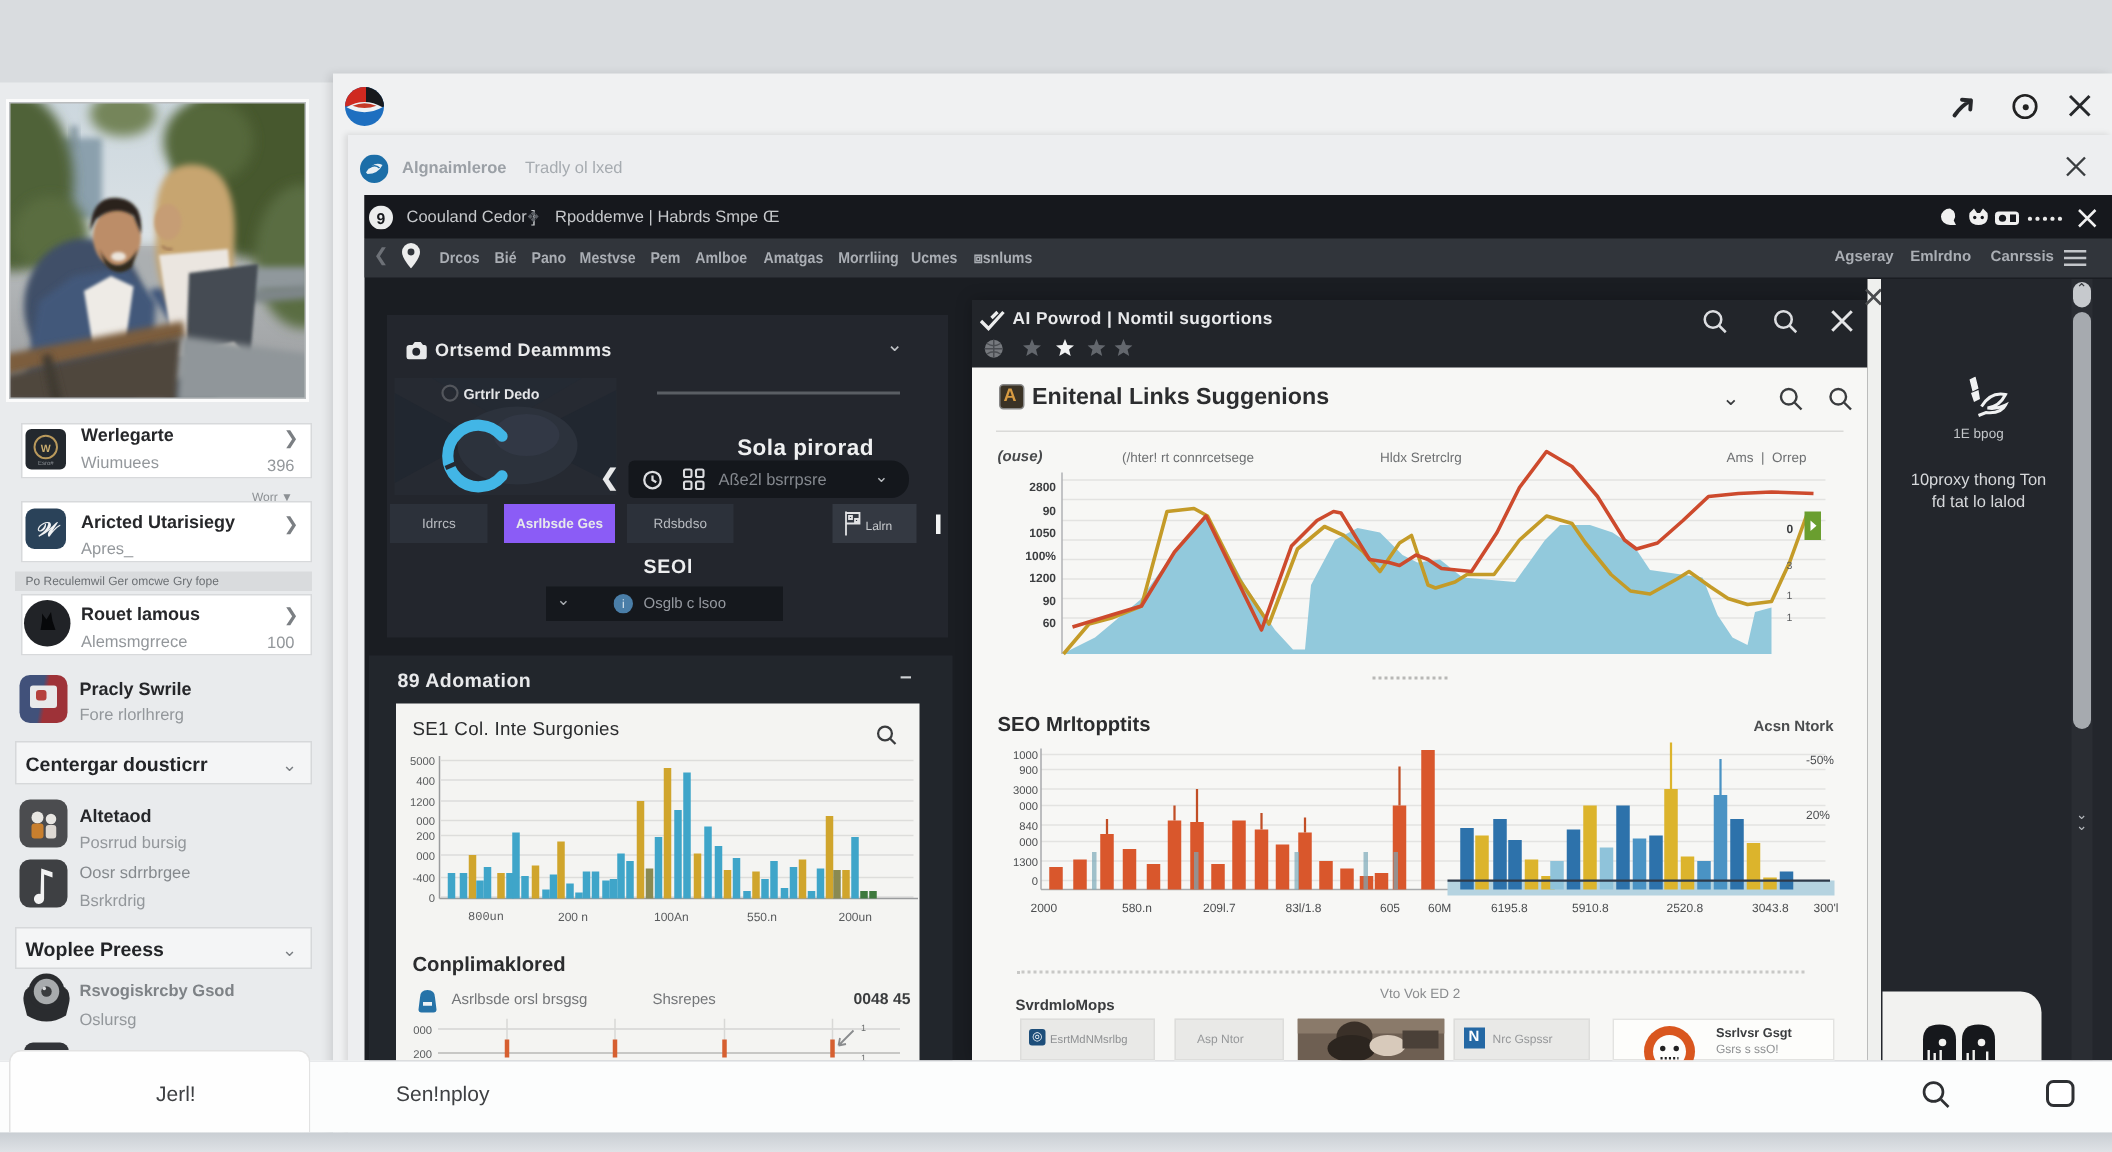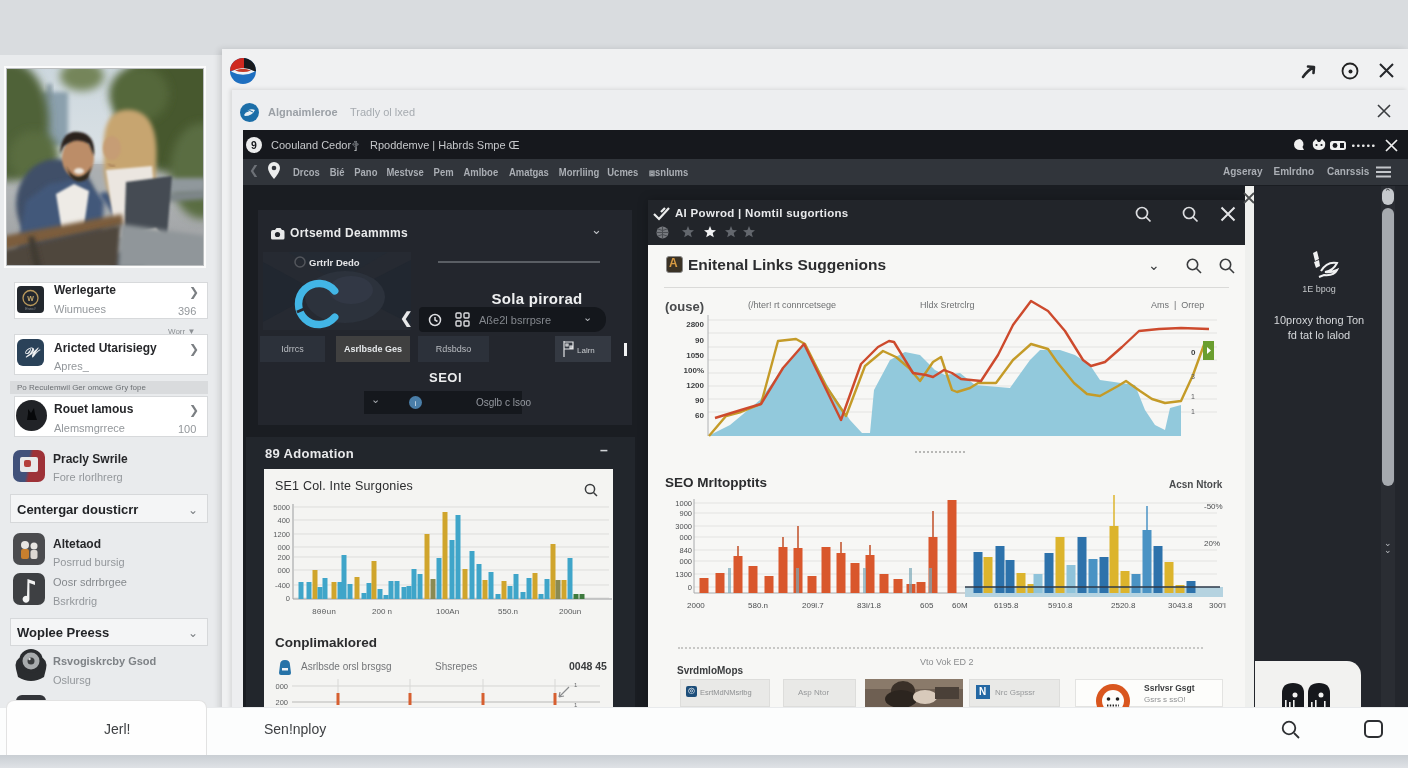--- a/index.html
+++ b/index.html
@@ -255,36 +255,36 @@
           <g fill="none" stroke="#dcdde0" stroke-width="1.4">
             <rect x="1" y="1" width="5" height="5" rx="1"></rect>
             <rect x="9" y="1" width="5" height="5" rx="1"></rect>
             <rect x="1" y="9" width="5" height="5" rx="1"></rect>
             <rect x="9" y="9" width="5" height="5" rx="1"></rect>
           </g>
         </svg>
 <div class="abs" style="left:236px;top:184px;font-size:11px;color:#84888e;">Aße2l bsrrpsre</div>
 <div class="abs" style="left:340px;top:181px;font-size:11px;color:#b7babe;">⌄</div>
 <div class="abs" style="left:17px;top:206px;width:65px;height:26px;background:#2c313a;color:#b9bcc1;font-size:9px;text-align:center;line-height:26px;">Idrrcs</div>
-<div class="abs" style="left:93px;top:206px;width:74px;height:26px;background:#404040;color:#e6e9eb;font-size:9px;font-weight:bold;text-align:center;line-height:26px;">Asrlbsde Ges</div>
+<div class="abs" style="left:93px;top:206px;width:74px;height:26px;background:#8b5cf6;color:#e6e9eb;font-size:9px;font-weight:bold;text-align:center;line-height:26px;">Asrlbsde Ges</div>
 <div class="abs" style="left:175px;top:206px;width:71px;height:26px;background:#2c313a;color:#b9bcc1;font-size:9px;text-align:center;line-height:26px;">Rdsbdso</div>
 <div class="abs" style="left:312px;top:206px;width:56px;height:26px;background:#343942;"></div>
 <svg class="abs" style="left:318px;top:210px" width="46" height="18">
           <path d="M3 1 L3 17 M3 2 L12 2 L12 9 L3 9 M5 4 h2 v2 h-2 z M9 6 h2 v2 h-2 z" stroke="#e2e3e5" stroke-width="1.2" fill="none"></path>
           <text x="16" y="13" font-size="8" fill="#c8cbce">Lalrn</text>
         </svg>
 <div class="abs" style="left:381px;top:213px;width:3px;height:13px;background:#f2f3f4;"></div>
 <div class="abs" style="left:186px;top:240px;font-size:13px;font-weight:bold;color:#edeeef;letter-spacing:.5px;">SEOl</div>
 <div class="abs" style="left:121px;top:261px;width:158px;height:23px;background:#15181d;"></div>
 <div class="abs" style="left:128px;top:263px;font-size:11px;color:#a9adb2;">⌄</div>
 <svg class="abs" style="left:166px;top:266px" width="13" height="13">
           <circle cx="6.5" cy="6.5" r="6.5" fill="#4a7ea8"></circle>
           <text x="6.5" y="9.5" font-size="8" fill="#dce6ee" text-anchor="middle">i</text>
         </svg>
-<div class="abs" style="left:186px;top:267px;font-size:10px;color:#9599a0;margin-left:47px;">Osglb c lsoo</div>
+<div class="abs" style="left:186px;top:267px;font-size:10px;color:#9599a0;">Osglb c lsoo</div>
 <div class="abs" style="left:3px;top:307px;width:389px;height:270px;background:#22262c;"></div>
 <div class="abs" style="left:22px;top:316px;font-size:13px;font-weight:bold;color:#e8e9eb;letter-spacing:.3px;">89 Adomation</div>
 <div class="abs" style="left:357px;top:312px;font-size:14px;font-weight:bold;color:#cfd2d5;">–</div>
 
 <div class="abs" style="left:21px;top:339px;width:349px;height:238px;background:#f4f4f2;">
 <div class="abs" style="left:11px;top:10px;font-size:12.5px;font-weight:normal;color:#2b2c2e;letter-spacing:.2px;">SE1 Col. Inte Surgonies</div>
 <svg class="abs" style="left:320px;top:14px" width="14" height="14">
             <circle cx="6" cy="6" r="4.6" fill="none" stroke="#3a3c3e" stroke-width="1.5"></circle>
             <path d="M9.5 9.5 L13 13" stroke="#3a3c3e" stroke-width="1.5"></path>
           </svg>
@@ -427,21 +427,21 @@
 <div class="abs" style="left:500px;top:57px;font-size:14px;color:#3a3c3e;">⌄</div>
 <svg class="abs" style="left:538px;top:58px" width="16" height="16">
           <circle cx="6.5" cy="6.5" r="5.2" fill="none" stroke="#3a3c3e" stroke-width="1.6"></circle>
           <path d="M10.5 10.5 L15 15" stroke="#3a3c3e" stroke-width="1.6"></path>
         </svg>
 <svg class="abs" style="left:571px;top:58px" width="16" height="16">
           <circle cx="6.5" cy="6.5" r="5.2" fill="none" stroke="#3a3c3e" stroke-width="1.6"></circle>
           <path d="M10.5 10.5 L15 15" stroke="#3a3c3e" stroke-width="1.6"></path>
         </svg>
 <div class="abs" style="left:16px;top:87px;width:565px;height:1px;background:#dadad8;"></div>
-<div class="abs" style="left:17px;top:99px;font-size:13px;font-weight:bold;color:#484a4c;">(ouse)</div>
+<div class="abs" style="left:17px;top:99px;font-size:10px;font-weight:bold;color:#484a4c;font-style:italic;">(ouse)</div>
 <div class="abs" style="left:100px;top:100px;font-size:9px;color:#6e7072;">(/hter! rt connrcetsege</div>
 <div class="abs" style="left:272px;top:100px;font-size:9px;color:#6e7072;">Hldx Sretrclrg</div>
 <div class="abs" style="left:503px;top:100px;font-size:9px;color:#6e7072;">Ams&nbsp; |&nbsp; Orrep</div>
 <svg class="abs" style="left:20px;top:95px" width="560" height="150">
           <line x1="40" y1="25" x2="549" y2="25" stroke="#e3e3e1"></line>
           <line x1="40" y1="38" x2="549" y2="38" stroke="#e3e3e1"></line>
           <line x1="40" y1="52" x2="549" y2="52" stroke="#e3e3e1"></line>
           <line x1="40" y1="65" x2="549" y2="65" stroke="#e3e3e1"></line>
           <line x1="40" y1="78" x2="549" y2="78" stroke="#e3e3e1"></line>
           <line x1="40" y1="91" x2="549" y2="91" stroke="#e3e3e1"></line>

